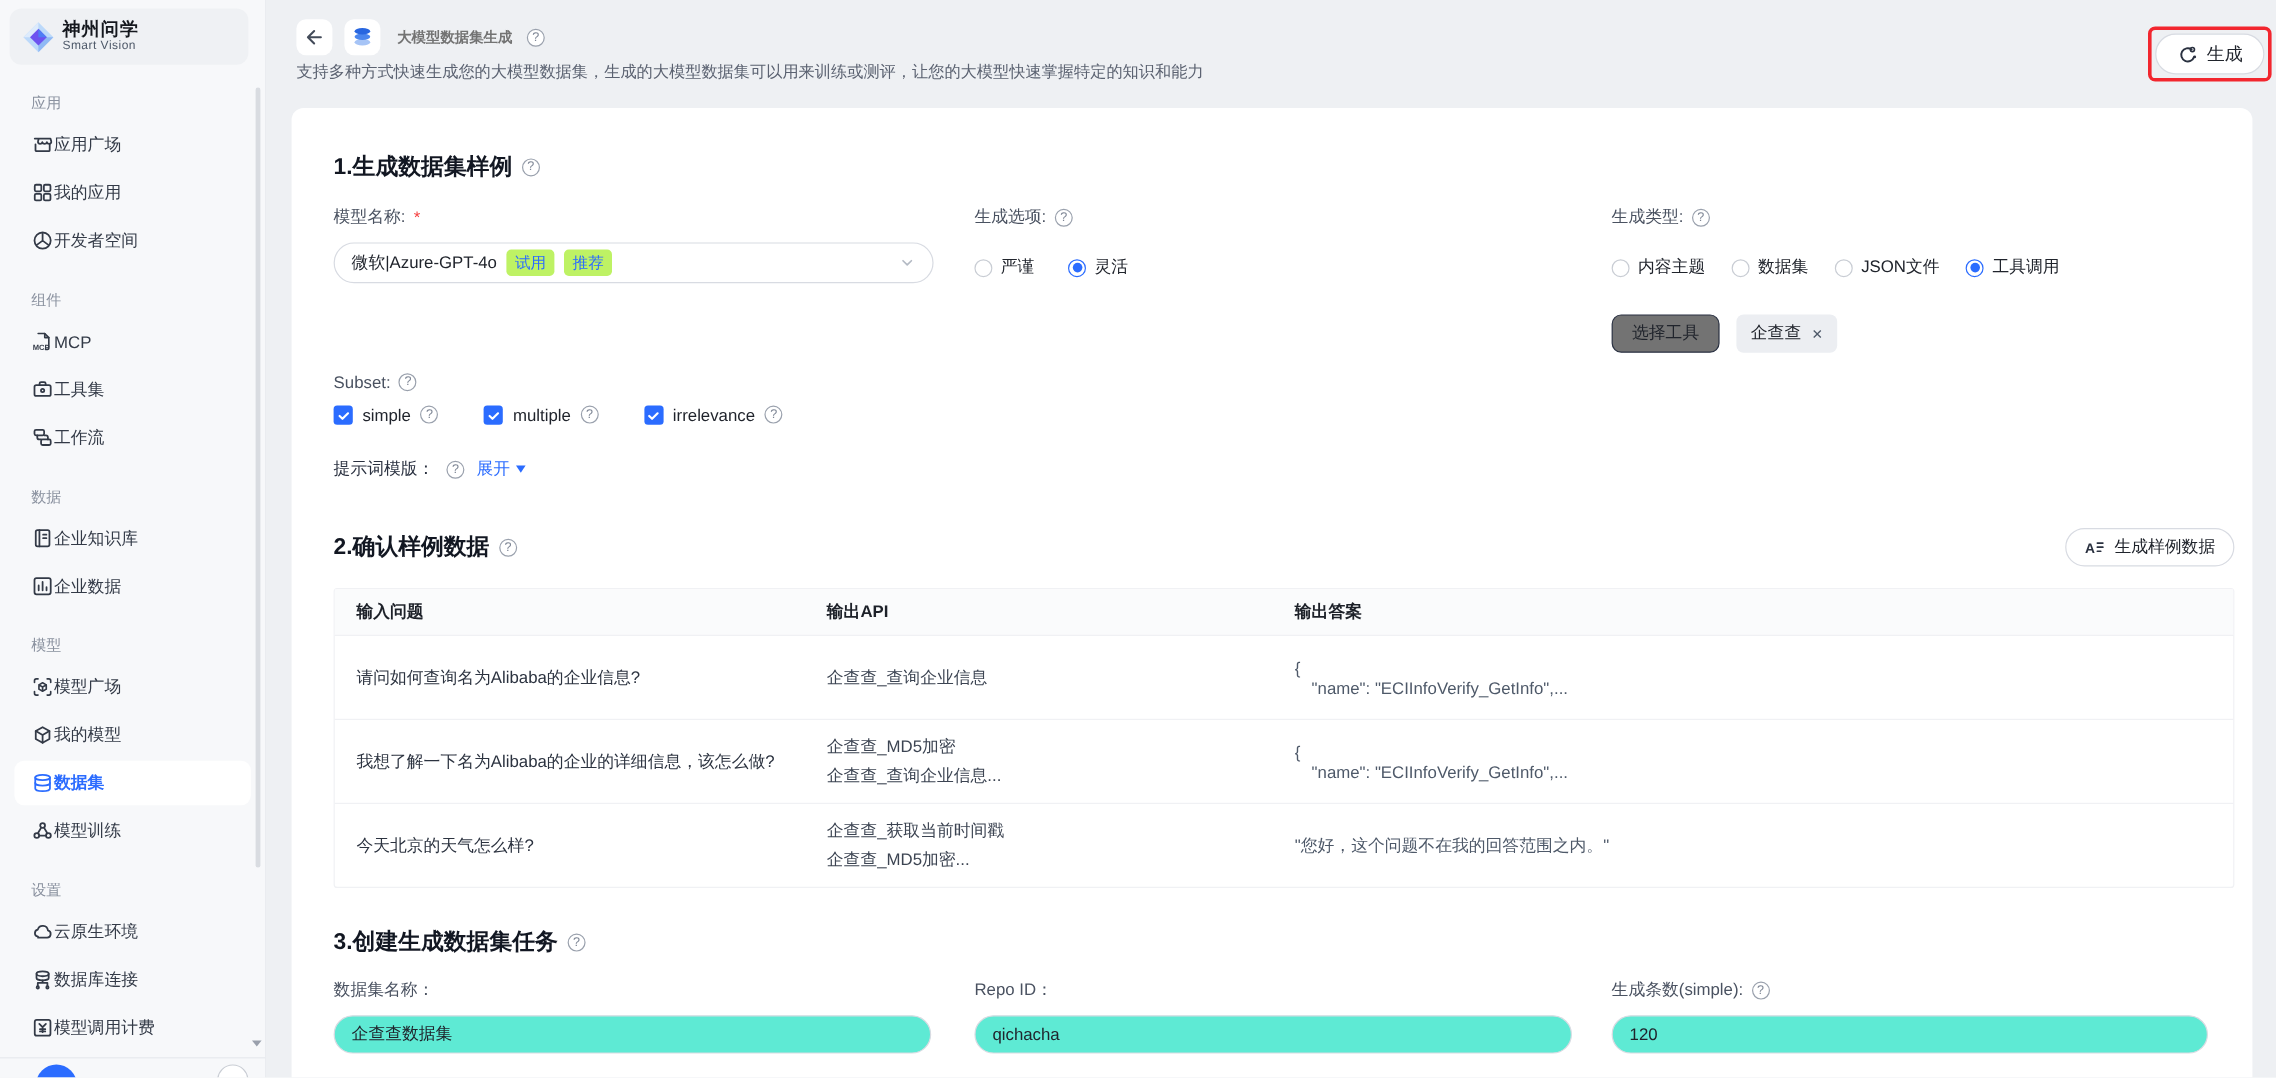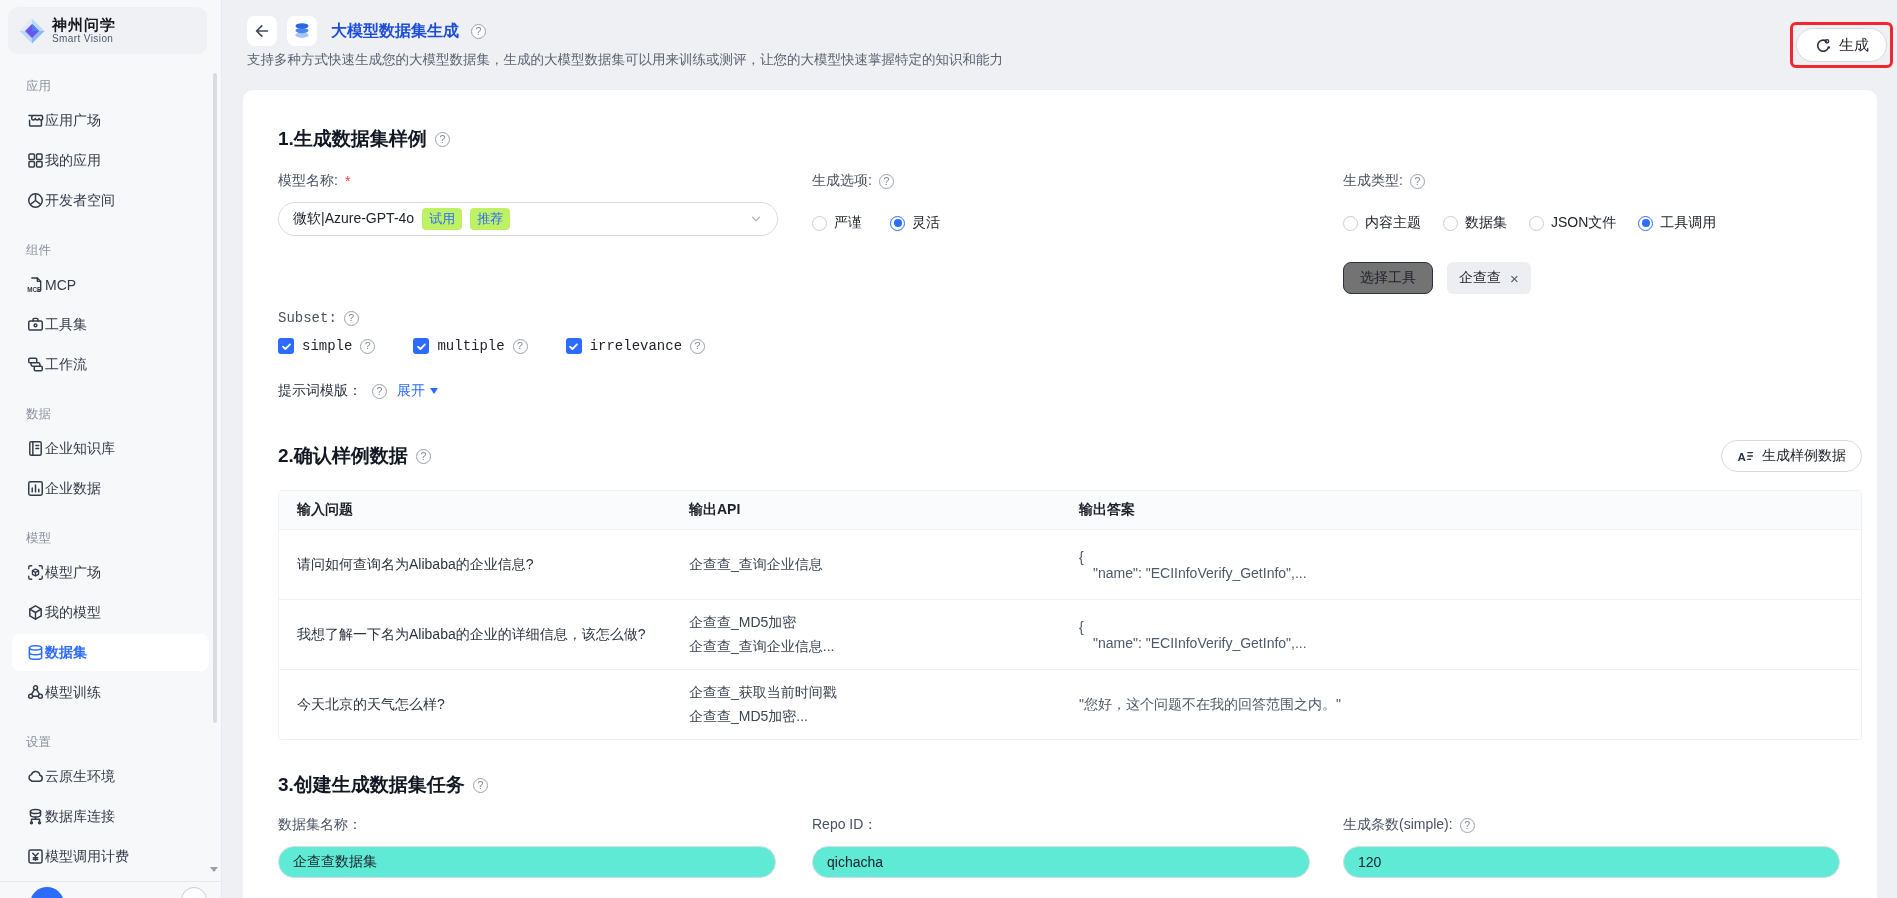--- a/index.html
+++ b/index.html
@@ -42,21 +42,21 @@
     border-radius:50%; background:#fff; border:1px solid #c9cdd4; }
 
   
   .main { flex:1; min-width:0; display:flex; flex-direction:column; background:#eef0f3; position:relative; }
   .page-header { height:90px; padding:16px 0 0 25px; position:relative; }
   .header-row { display:flex; align-items:center; gap:10px; }
   .icon-btn { width:30px; height:30px; border-radius:8px; background:#fff; border:none;
     display:flex; align-items:center; justify-content:center; cursor:pointer; padding:0; }
   .title-badge { width:30px; height:30px; border-radius:8px; background:#fff;
     display:flex; align-items:center; justify-content:center; }
-  h1 { font-size:16px; font-weight:bold; margin:0 2px 0 4px; color:#1d4ed8; }
+  h1 { font-size:12px; font-weight:bold; margin:0 2px 0 4px; color:#737373; }
   .subtitle { margin:5px 0 0 0; font-size:13.5px; color:#5b6271; }
   .help { width:15px; height:15px; min-width:15px; border:1px solid #9aa1ad; border-radius:50%;
     color:#7d8594; font-size:10.5px; line-height:1; display:inline-flex; align-items:center;
     justify-content:center; background:#fff; font-weight:normal; }
   .red-box { position:absolute; top:22px; right:4px; border:3px solid #f2262e;
     border-radius:6px; padding:3px; }
   .gen-btn { display:flex; align-items:center; gap:8px; background:#fff;
     border:1px solid #d8dbe2; border-radius:17px; height:34px; padding:0 17px;
     font-size:15px; color:#20242c; cursor:pointer; font-family:inherit; }
 
@@ -82,23 +82,23 @@
   .radio.on { border-color:#2b6cff; }
   .radio.on::after { content:""; position:absolute; inset:2.5px; border-radius:50%; background:#2b6cff; }
 
   .tool-row { display:flex; align-items:center; gap:14px; margin-top:30px; }
   .tool-btn { height:32px; padding:0 16px; border:1.5px solid #2a3142; border-radius:8px;
     background:#737373; font-size:14px; color:#20242c; cursor:pointer; font-family:inherit; }
   .tool-tag { height:32px; display:flex; align-items:center; gap:9px; background:#eceef2;
     border-radius:6px; padding:0 12px; font-size:14px; color:#20242c; }
   .tool-tag .x { color:#4e5969; cursor:pointer; font-size:15px; }
 
-  .subset-block { margin-top:16px;font-family:Liberation Mono, monospace; }
+  .subset-block { margin-top:16px; }
   .checkbox-row { display:flex; align-items:center; gap:38px; margin-top:12px; }
-  .cb-item { display:flex; align-items:center; gap:8px; font-size:14px; color:#20242c; cursor:pointer; }
+  .cb-item { display:flex; gap:8px; font-size:14px; color:#20242c; cursor:pointer; }
   .checkbox { width:16px; height:16px; border-radius:3px; background:#2b6cff;
     display:flex; align-items:center; justify-content:center; }
 
   .prompt-row { display:flex; align-items:center; gap:10px; margin-top:28px; font-size:14px; color:#2a3140; }
   .expand { color:#2b6cff; display:flex; align-items:center; gap:5px; cursor:pointer; }
   .caret-down { width:0; height:0; border-left:4.5px solid transparent;
     border-right:4.5px solid transparent; border-top:6px solid #2b6cff; }
 
   .sec2 { margin-top:40px; }
   .sec2-head { display:flex; align-items:center; justify-content:space-between; }

